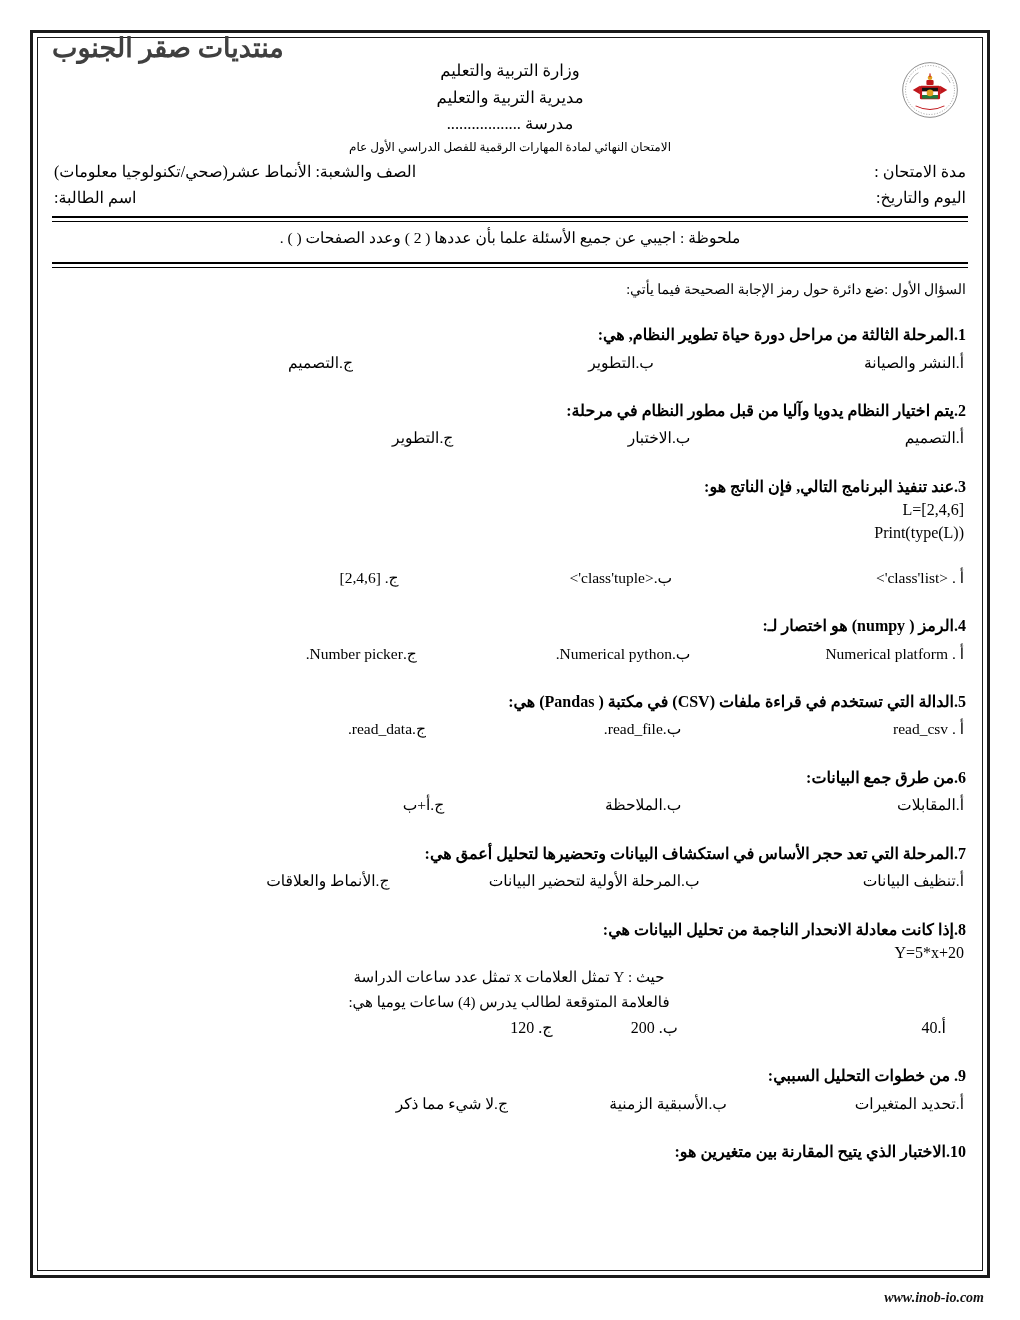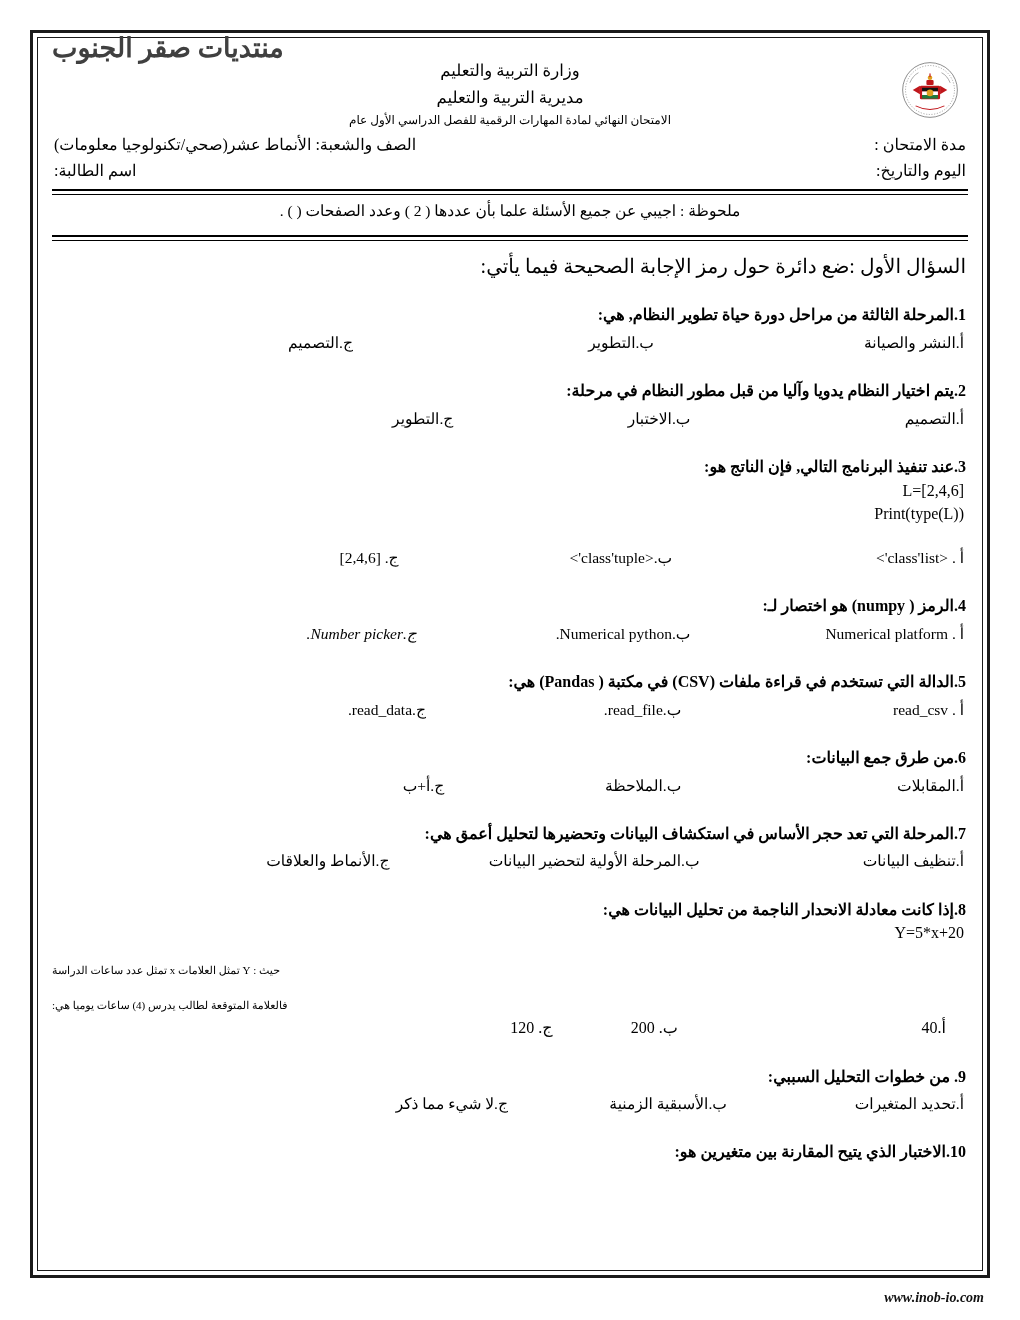--- a/index.html
+++ b/index.html
@@ -108,42 +108,42 @@
 
   .note-line {
     text-align: center;
     font-size: 15.5px;
     padding: 7px 0 6px 0;
     white-space: nowrap;
   }
 
   
   .q1-instruction {
-    font-size: 20px;
+    font-size: 14px;
     text-align: right;
     margin: 13px 0 0 0;
     padding-right: 2px;
   }
 
   .question-block { margin-top: 26px; }
 
   .q-text {
     font-size: 16px;
     font-weight: bold;
     text-align: right;
     padding-right: 2px;
     line-height: 1.4;
   }
 
   .q-sub {
-    font-size: 11px;
-    text-align: left;
+    font-size: 15px;
+    text-align: center;
     padding-right: 2px;
     line-height: 1.5;
-    margin-top: 18px;
+    margin-top: 2px;
   }
 
   .code-line {
     font-size: 16px;
     text-align: right;
     padding-right: 4px;
     line-height: 1.45;
     direction: ltr;
     unicode-bidi: embed;
     display: block;
@@ -169,21 +169,21 @@
   .options.narrow .opt-a { width: 30%; }
   .options.narrow .opt-b { width: 26%; }
   .options.narrow .opt-c { width: 44%; }
 
   .options.q3 .opt-a { width: 32%; text-align: right; }
   .options.q3 .opt-b { width: 30%; text-align: right; }
   .options.q3 .opt-c { width: 38%; text-align: right; }
 
   .options.q4 .opt-a { width: 30%; text-align: right; }
   .options.q4 .opt-b { width: 30%; text-align: right; }
-  .options.q4 .opt-c { width: 40%; text-align: right; font-style: italic; }
+  .options.q4 .opt-c { width: 40%; text-align: right; }
 
   .options.q5 .opt-a { width: 31%; text-align: right; }
   .options.q5 .opt-b { width: 28%; text-align: right; }
   .options.q5 .opt-c { width: 41%; text-align: right; }
 
   .options.q6 .opt-a { width: 31%; text-align: right; }
   .options.q6 .opt-b { width: 26%; text-align: right; font-family: Liberation Serif, serif; }
   .options.q6 .opt-c { width: 43%; text-align: right; }
 
   .options.q7 .opt-a { width: 29%; text-align: right; }
@@ -241,20 +241,21 @@
       </g>
       <path d="M30 72 Q50 82 70 72" fill="none" stroke="#c0161b" stroke-width="1.4"></path>
       <path d="M22 40 Q26 30 34 26" fill="none" stroke="#555" stroke-width="0.7"></path>
       <path d="M78 40 Q74 30 66 26" fill="none" stroke="#555" stroke-width="0.7"></path>
     </svg>
   </div>
 
   <div class="header-center">
     <div>وزارة التربية والتعليم</div>
     <div>مديرية التربية والتعليم</div>
+    <div>مدرسة ..................</div>
   </div>
 
   <div class="exam-title">الامتحان النهائي لمادة المهارات الرقمية للفصل الدراسي الأول عام</div>
 
   <div class="info-row">
     <div class="left-cell">مدة الامتحان :</div>
     <div class="right-cell">الصف والشعبة: الأنماط عشر(صحي/تكنولوجيا معلومات)</div>
   </div>
 
   <div class="info-row">

